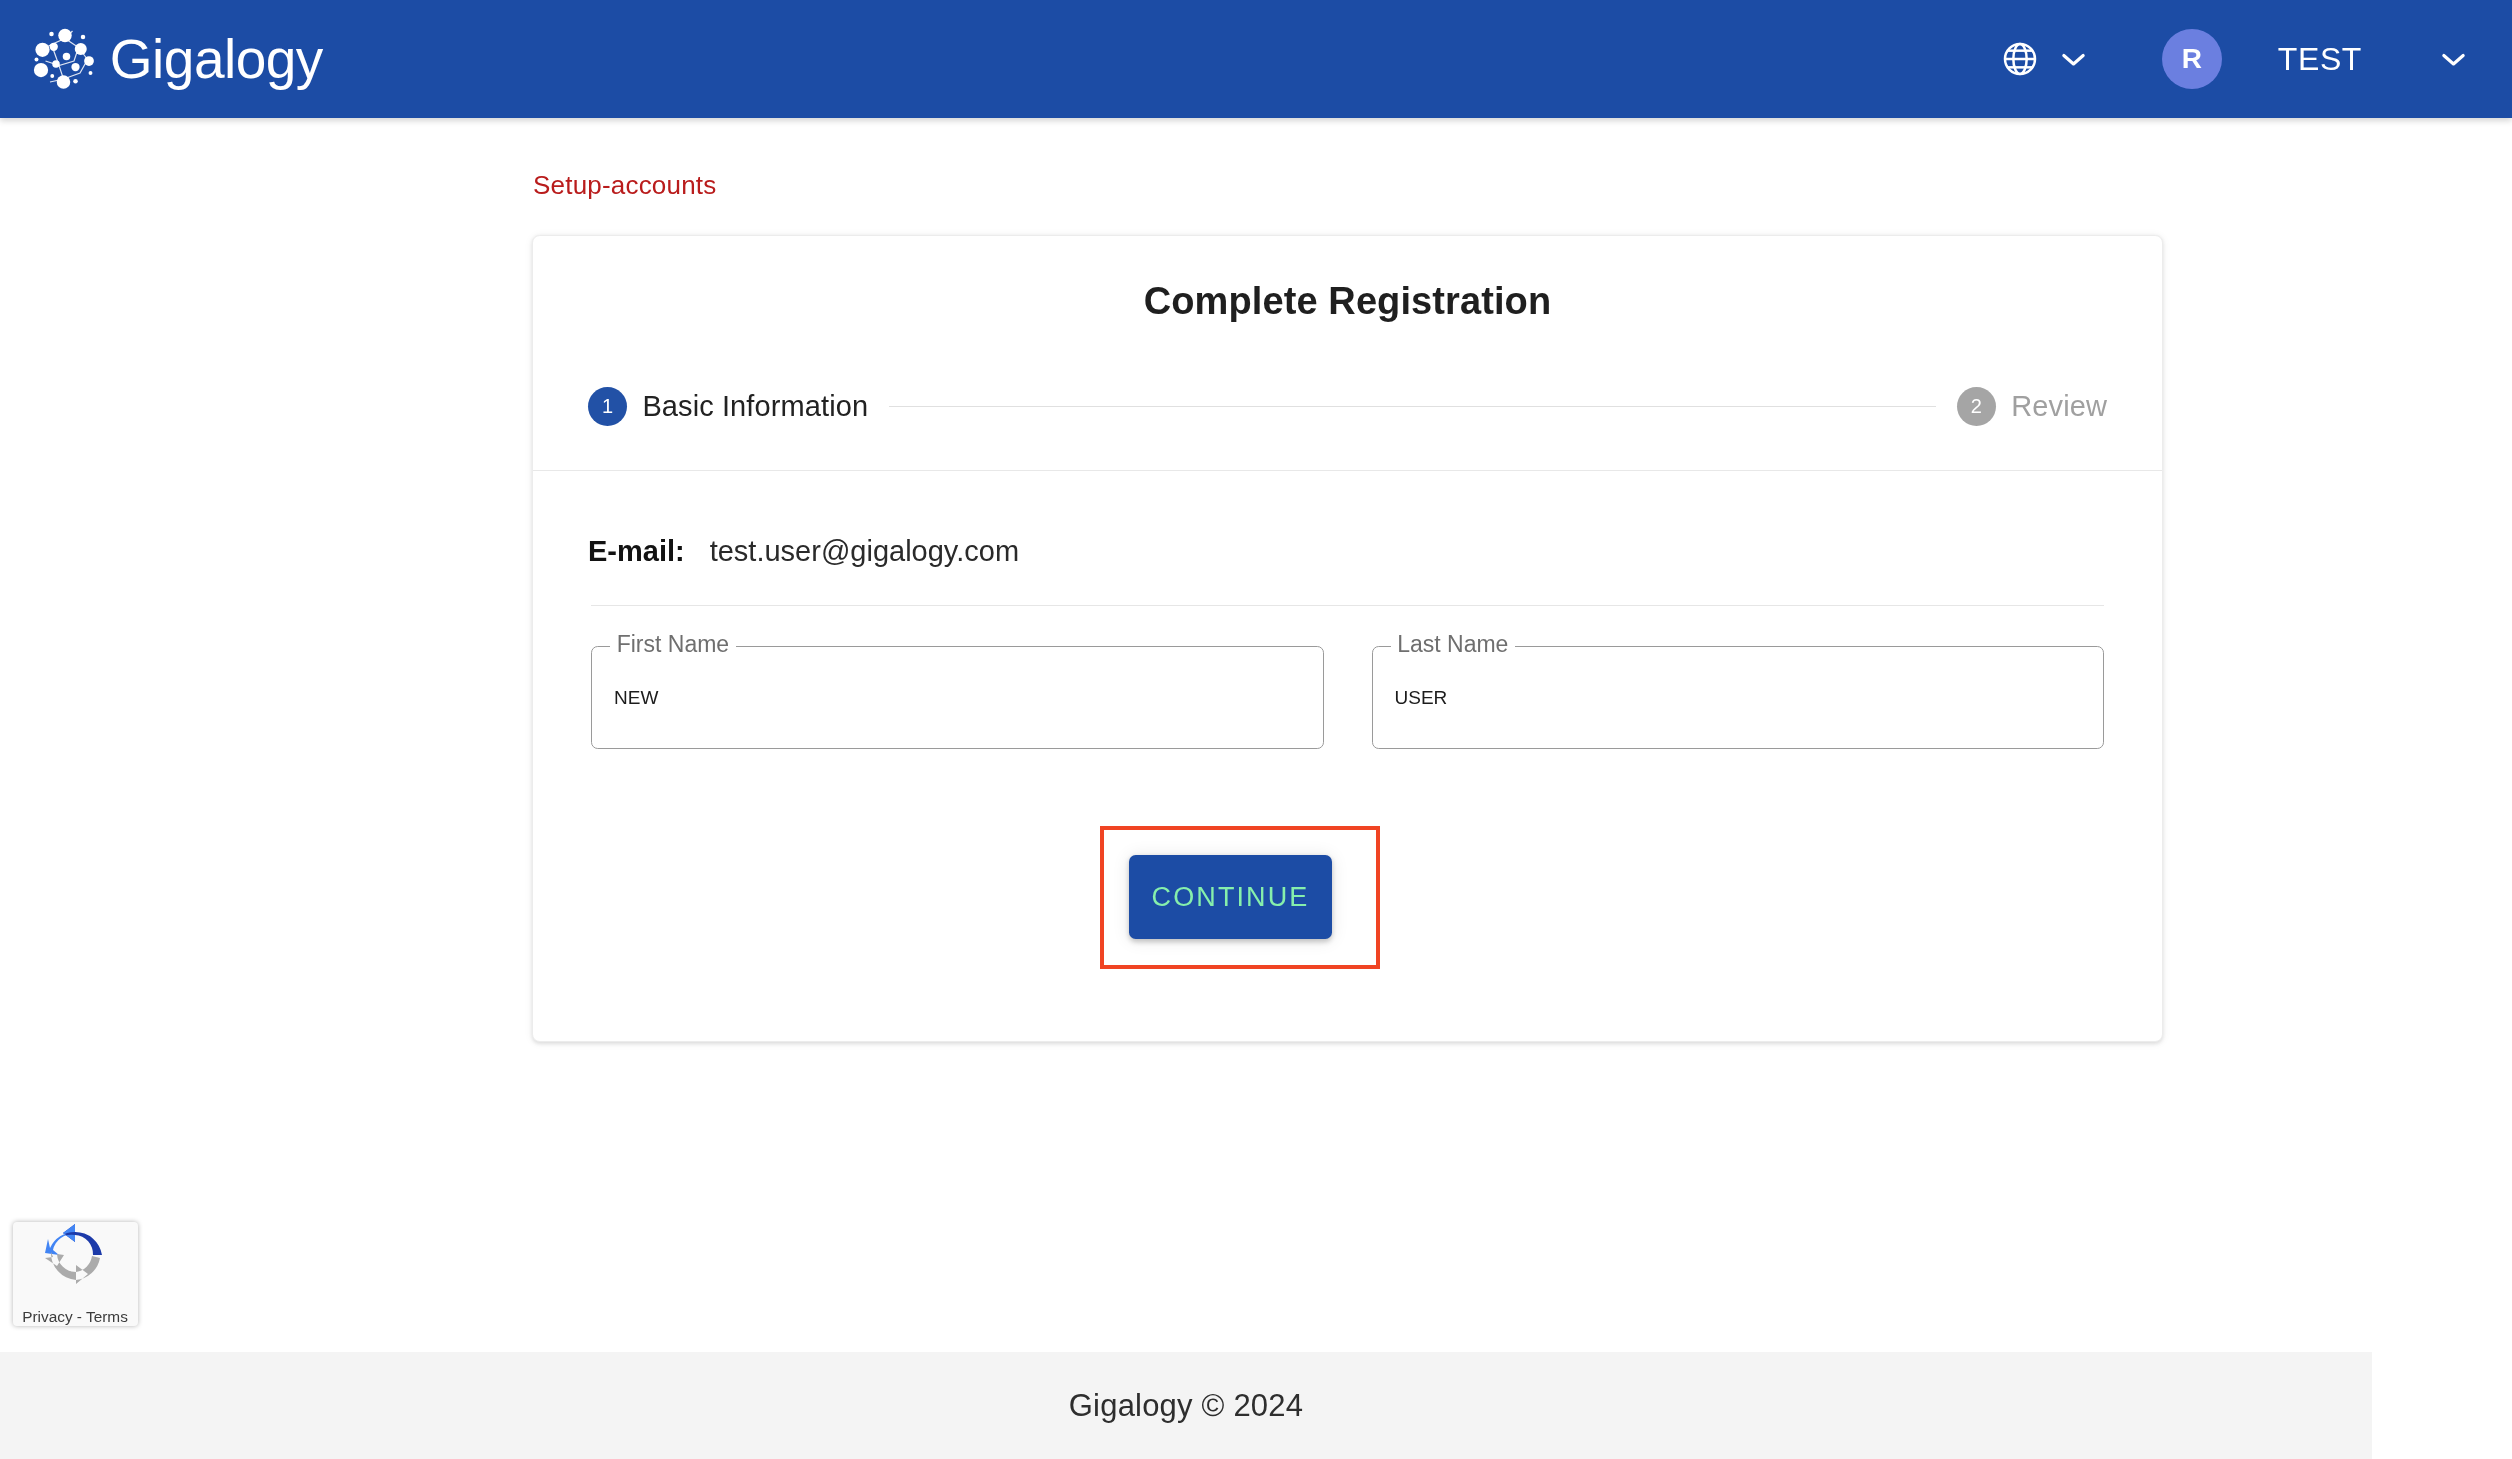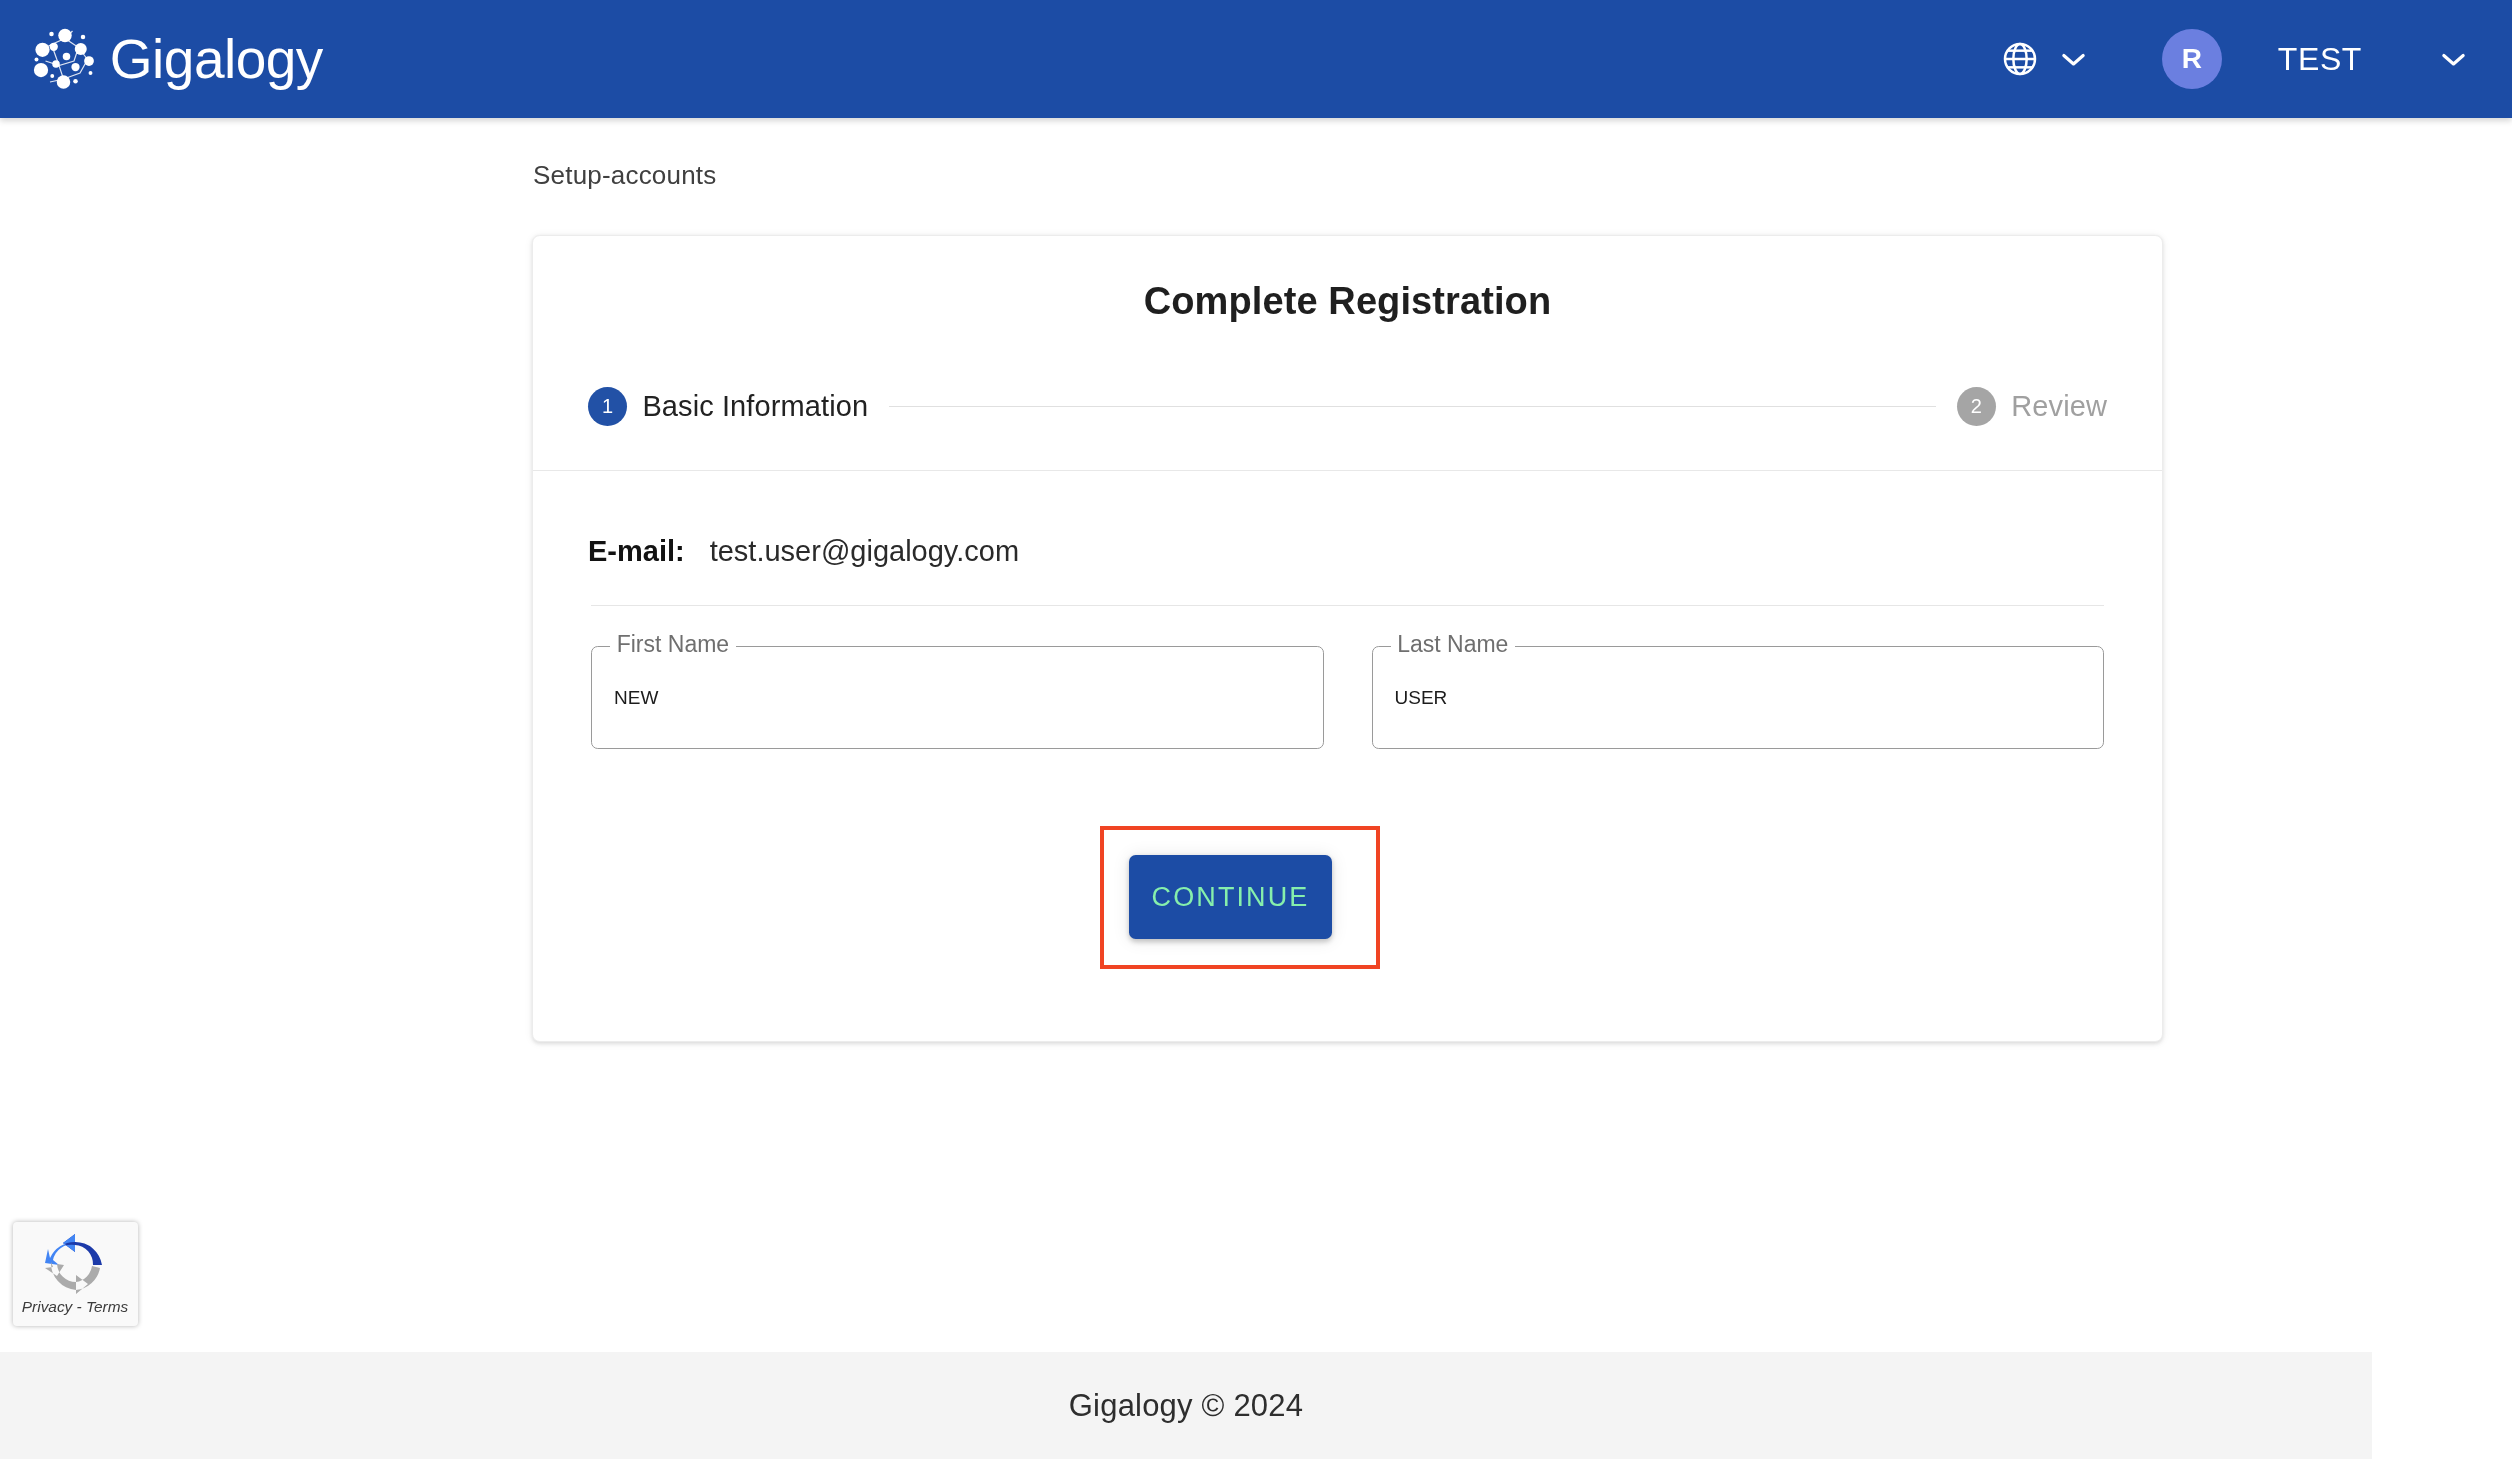--- a/index.html
+++ b/index.html
@@ -92,24 +92,24 @@
   .page {
     position: absolute;
     top: 118px; left: 0;
     width: 2512px;
     height: 1234px;
     background: #ffffff;
   }
 
   .breadcrumb {
     position: absolute;
-    top: 42px;
+    top: 52px;
     left: 533px;
     font-size: 26px;
-    color: #404040;
+    color: #b91c1c;
     letter-spacing: 0.2px;
   }
 
   .card {
     position: absolute;
     top: 117px;
     left: 532px;
     width: 1631px;
     height: 807px;
     background: #ffffff;
@@ -276,24 +276,23 @@
     left: 12.5px;
     top: 1222px;
     width: 125px;
     height: 104px;
     background: #f9f9f9;
     border-radius: 3.9px;
     box-shadow: 0 0 5.8px rgba(0,0,0,0.30);
     display: flex;
     flex-direction: column;
     align-items: center;
-    justify-content: center;
+    justify-content: space-between;
     gap: 1.9px;
     z-index: 30;
-    font-style: italic;
   }
   .recaptcha-icon { width: 64px; height: 64px; display: block; }
   .recaptcha-text {
     font-size: 15.4px;
     color: #3c3c3c;
     white-space: nowrap;
   }
 
   
   .app-footer {

